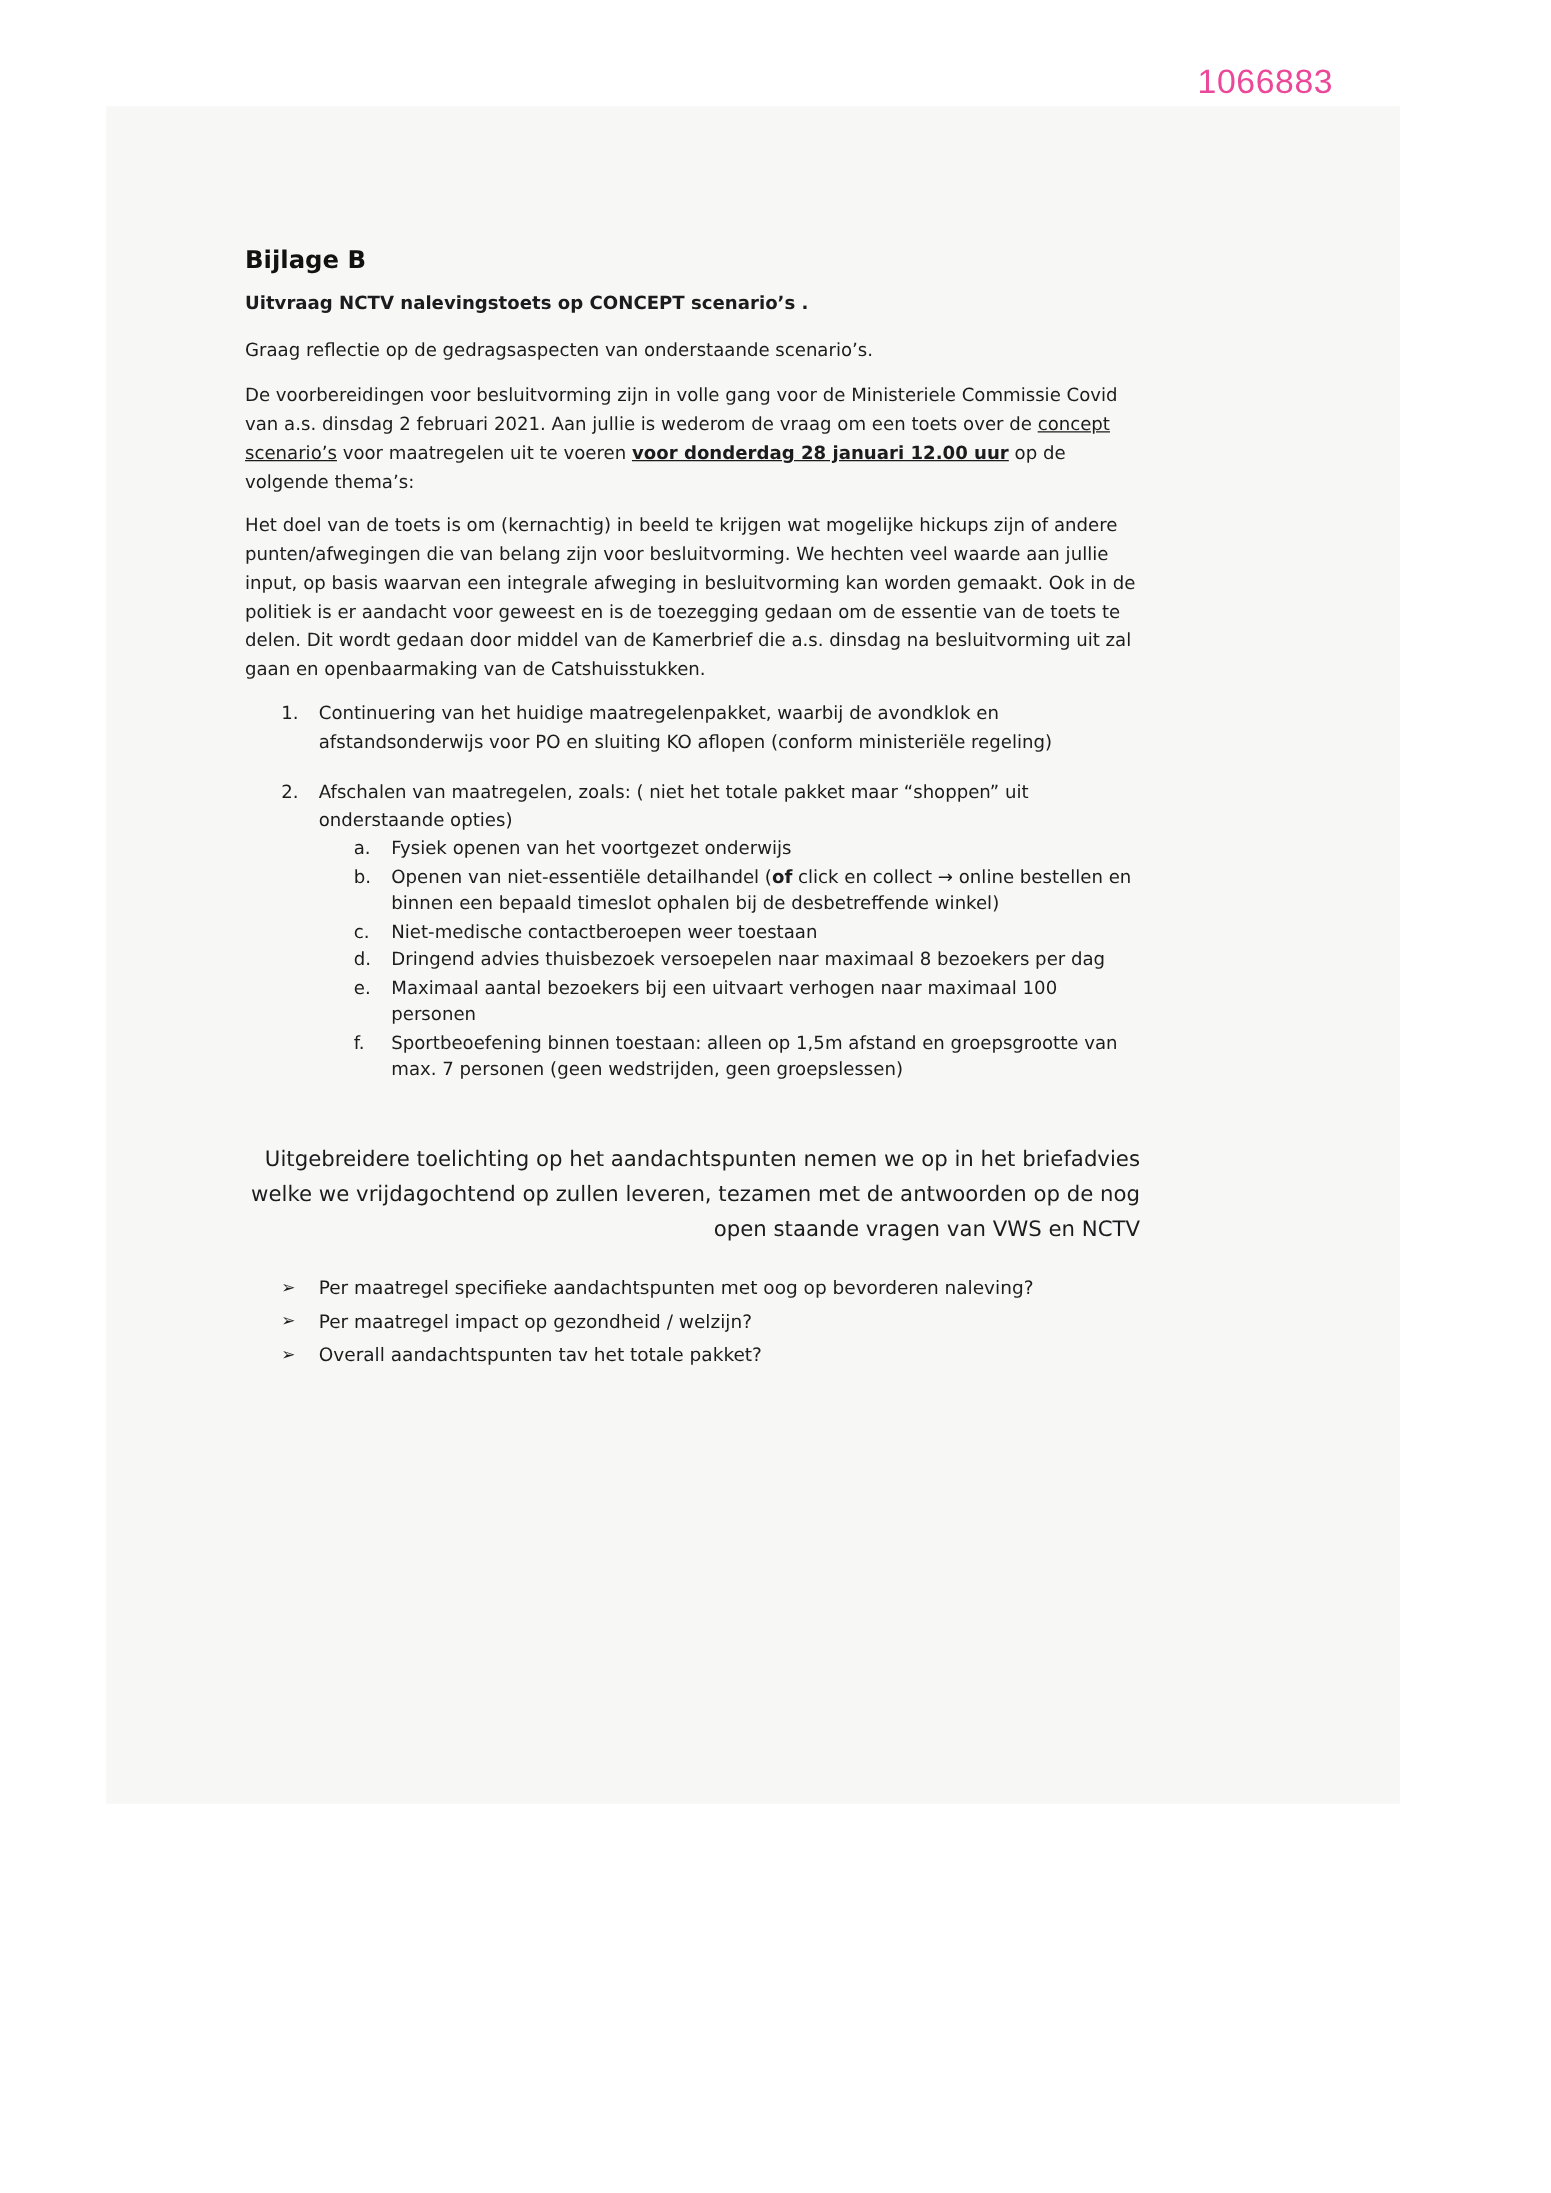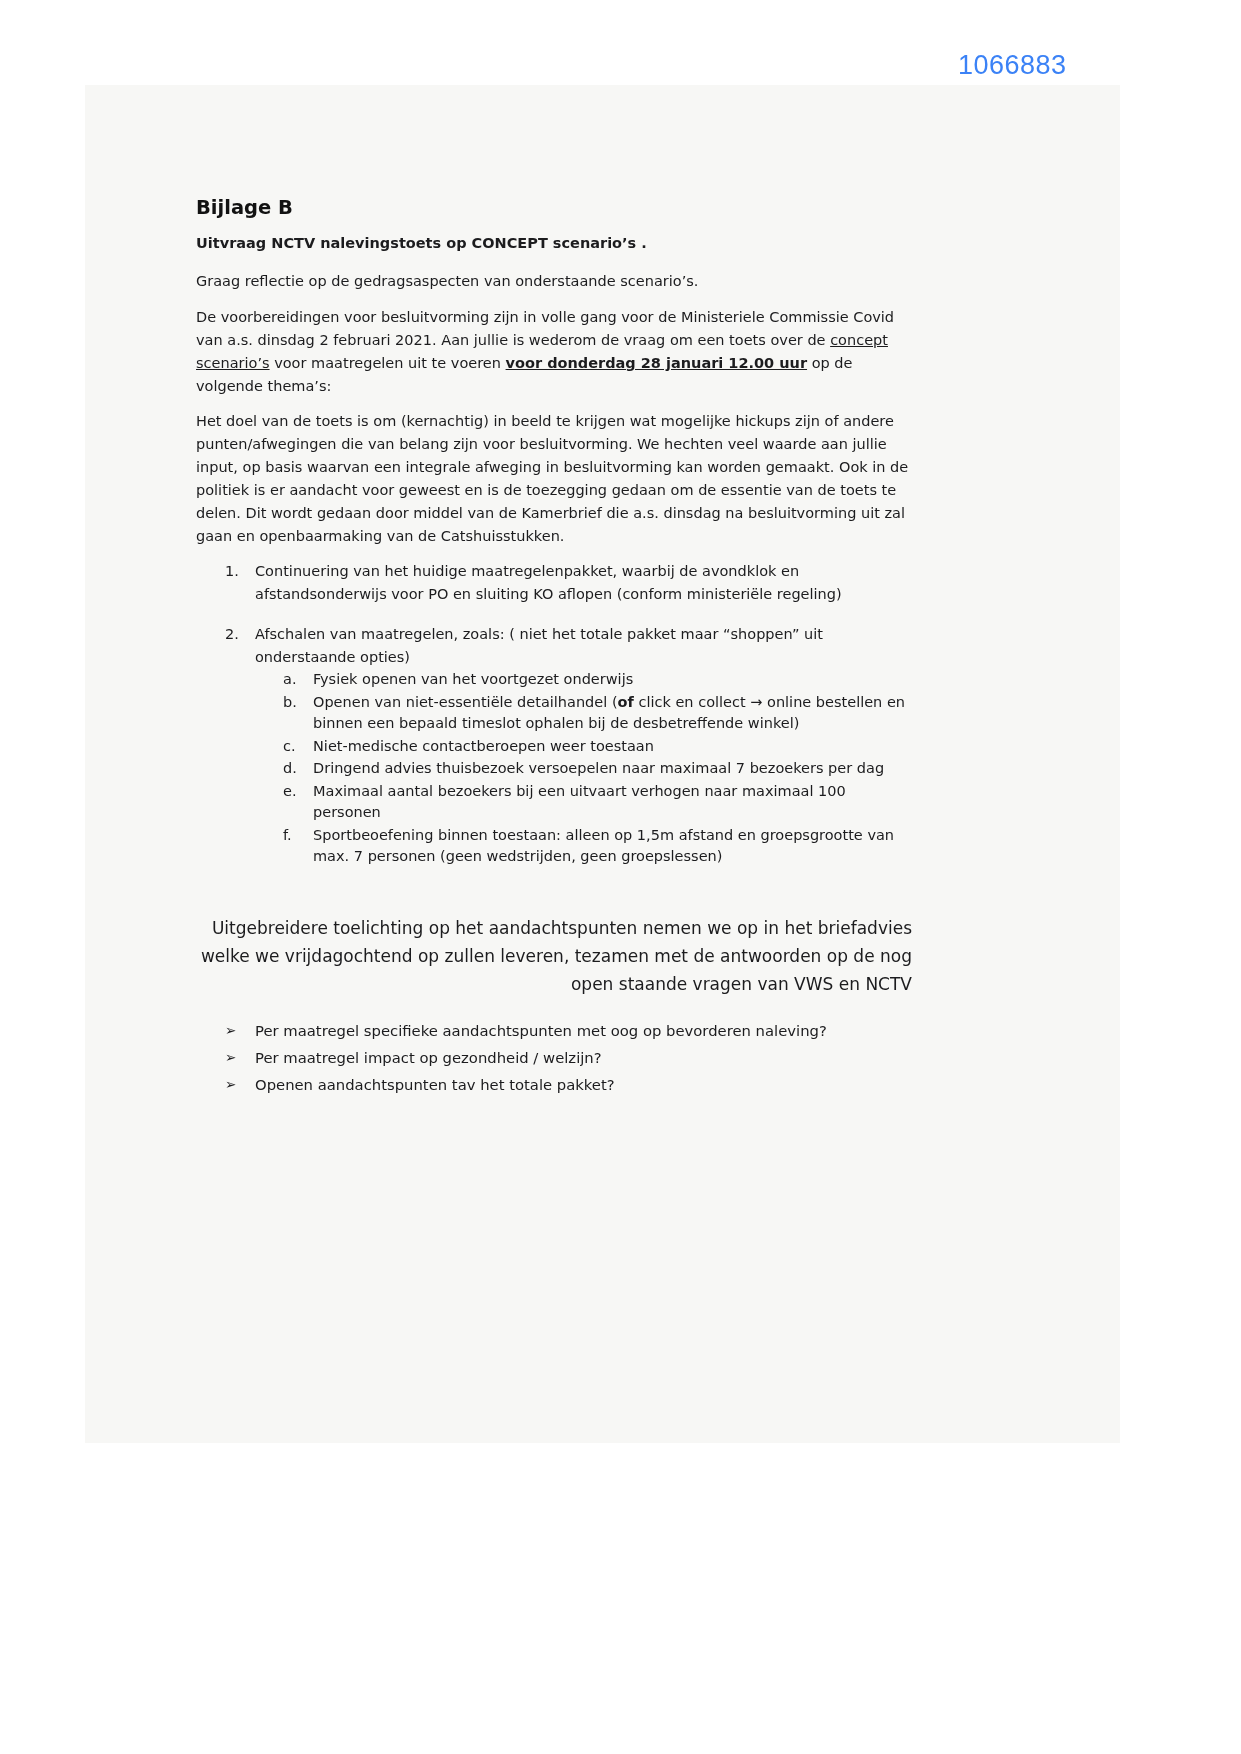--- a/index.html
+++ b/index.html
@@ -16,21 +16,21 @@
     background: #ffffff; overflow: hidden;
   }
   .scan-area {
     position: absolute; left: 85px; top: 85px;
     width: 1035px; height: 1358px;
     background: #f7f7f5;
   }
   .doc-number {
     position: absolute; left: 958px; top: 50px;
     font-family: "Liberation Sans", sans-serif;
-    font-size: 27px; color: #3b82f6; letter-spacing: 0.5px;
+    font-size: 27px; color: #ec4899; letter-spacing: 0.5px;
   }
   .content {
     position: absolute; left: 196px; top: 196px;
     width: 716px;
     font-size: 14.5px; line-height: 23px; color: #1c1c1e;
   }
   .title { font-size: 19.5px; font-weight: bold; color: #121212; margin-bottom: 13px; }
   .subject { font-weight: bold; margin-bottom: 15px; }
   .intro { margin-bottom: 13px; }
   .para { margin-bottom: 12px; }
@@ -99,21 +99,21 @@
           <div class="li-text"><span>Openen van niet-essentiële detailhandel (</span><strong>of</strong><span> click en collect → online bestellen en binnen een bepaald timeslot ophalen bij de desbetreffende winkel)</span></div>
         </div>
 
         <div class="li sub">
           <span class="marker">c.</span>
           <div class="li-text">Niet-medische contactberoepen weer toestaan</div>
         </div>
 
         <div class="li sub">
           <span class="marker">d.</span>
-          <div class="li-text">Dringend advies thuisbezoek versoepelen naar maximaal 7 bezoekers per dag</div>
+          <div class="li-text">Dringend advies thuisbezoek versoepelen naar maximaal 8 bezoekers per dag</div>
         </div>
 
         <div class="li sub">
           <span class="marker">e.</span>
           <div class="li-text">Maximaal aantal bezoekers bij een uitvaart verhogen naar maximaal 100 personen</div>
         </div>
 
         <div class="li sub">
           <span class="marker">f.</span>
           <div class="li-text">Sportbeoefening binnen toestaan: alleen op 1,5m afstand en groepsgrootte van max. 7 personen (geen wedstrijden, geen groepslessen)</div>
@@ -132,19 +132,19 @@
         <div class="li-text">Per maatregel specifieke aandachtspunten met oog op bevorderen naleving?</div>
       </div>
 
       <div class="li">
         <span class="marker">➢</span>
         <div class="li-text">Per maatregel impact op gezondheid / welzijn?</div>
       </div>
 
       <div class="li">
         <span class="marker">➢</span>
-        <div class="li-text">Openen aandachtspunten tav het totale pakket?</div>
+        <div class="li-text">Overall aandachtspunten tav het totale pakket?</div>
       </div>
 
     </div>
 
   </div>
 </div>
 
 </body></html>

